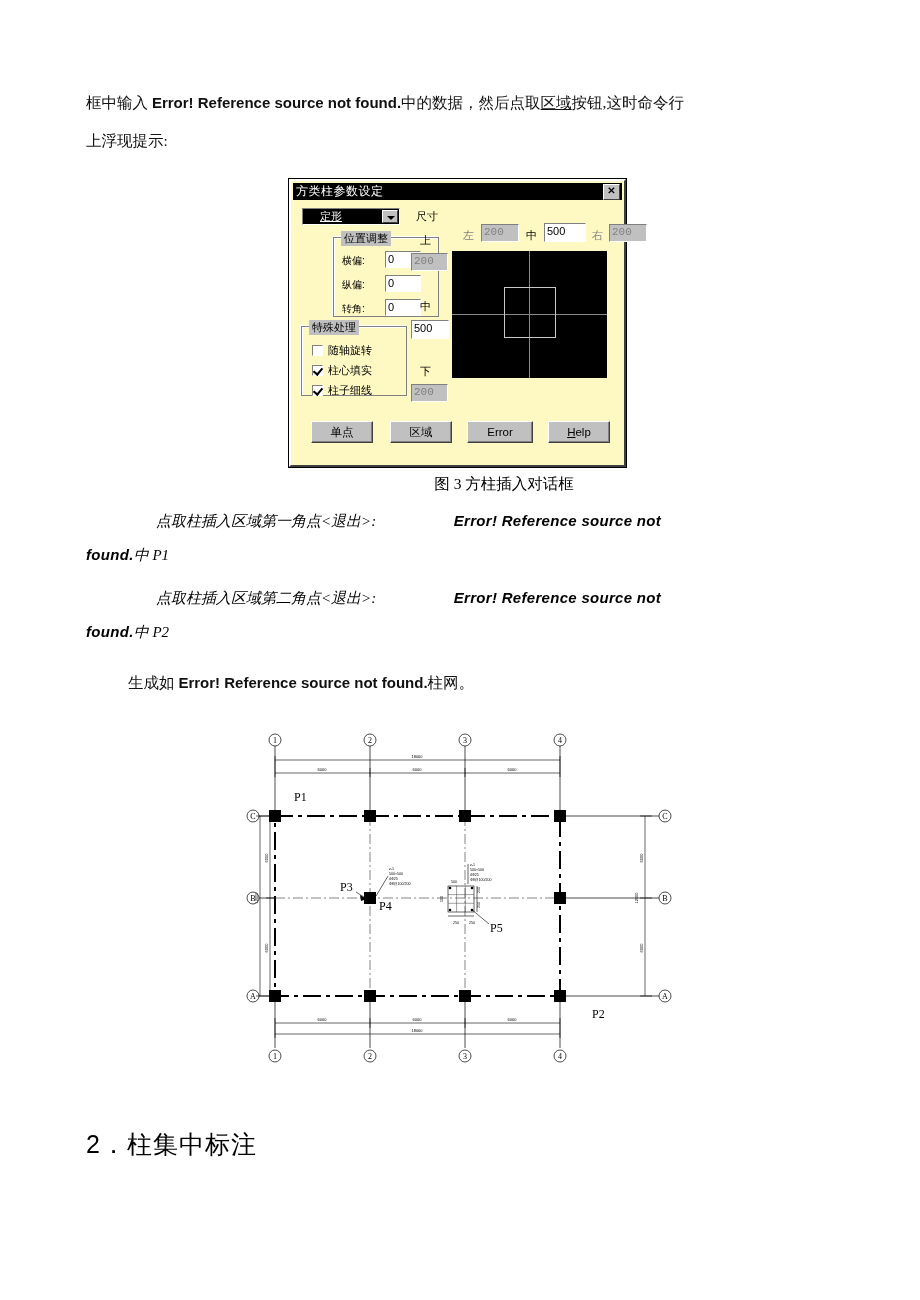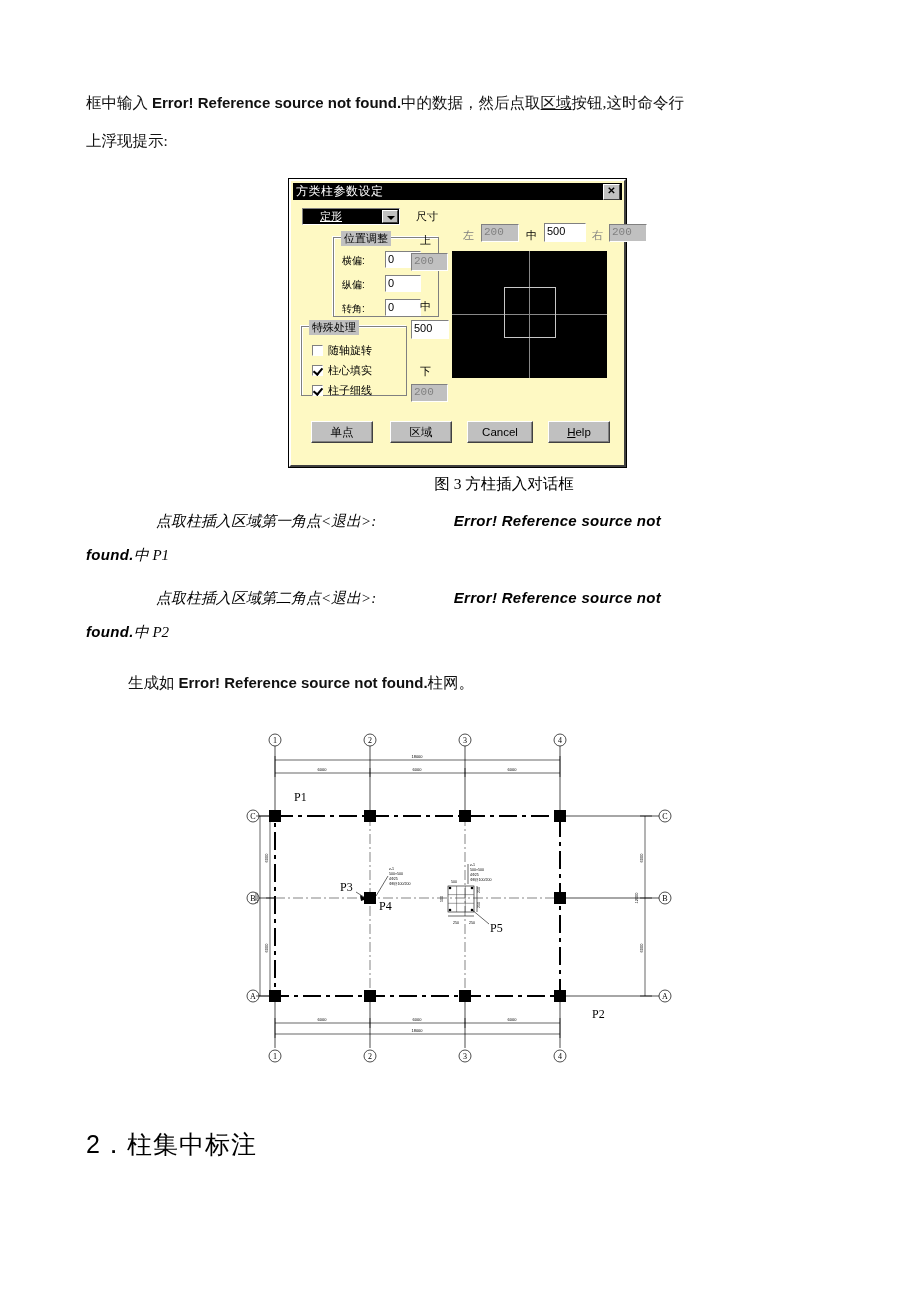--- a/index.html
+++ b/index.html
@@ -367,21 +367,21 @@
     <span class="textbox dim" style="left:120px; top:203px; width:37px; height:18px;">200</span>
 
     <div class="preview">
       <span class="pv-vline"></span>
       <span class="pv-hline"></span>
       <span class="pv-rect"></span>
     </div>
 
     <div class="dlg-btn bt1">单点</div>
     <div class="dlg-btn bt2">区域</div>
-    <div class="dlg-btn bt3">Cancel</div>
+    <div class="dlg-btn bt3">Error</div>
     <div class="dlg-btn bt4"><span style="text-decoration:underline">H</span><span>elp</span></div>
   </div>
 
   <div class="caption cap3">图 3 方柱插入对话框</div>
 
   <div class="prompt-line pl1">
     <span>点取柱插入区域第一角点&lt;退出&gt;:</span>
     <span style="display:inline-block;width:70px"></span>
     <span class="prompt-err">Error!  Reference  source  not</span>
   </div>

